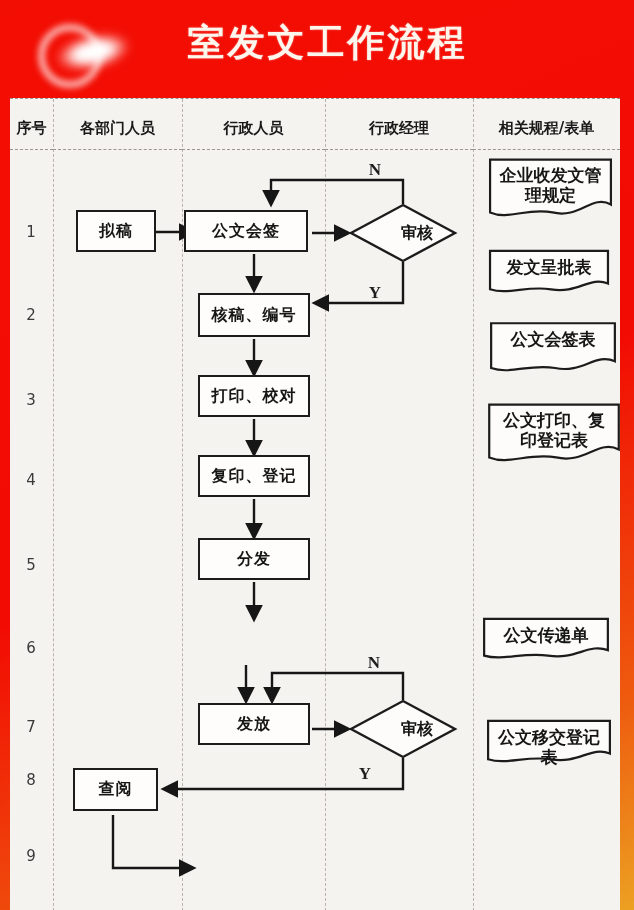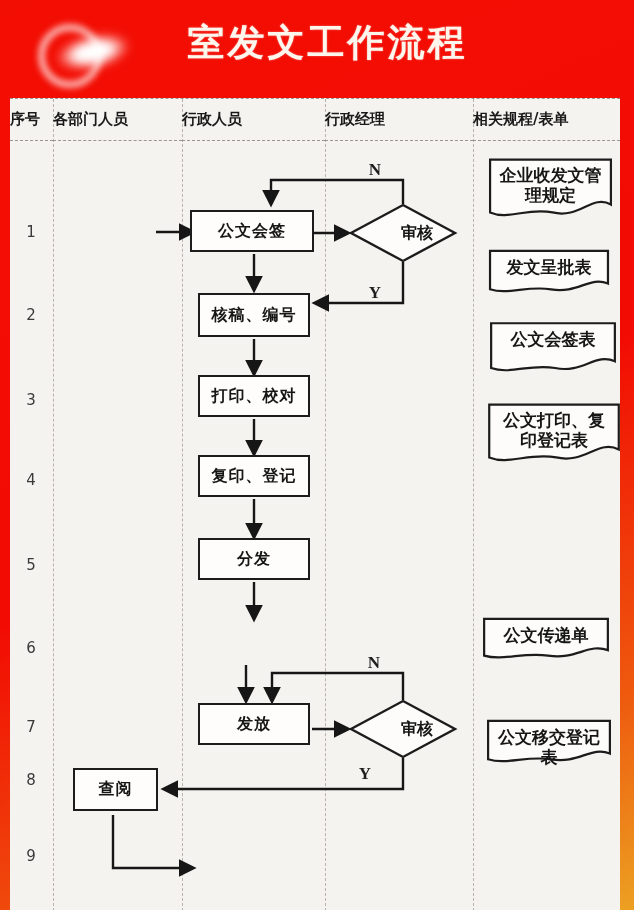--- a/index.html
+++ b/index.html
@@ -19,21 +19,21 @@
   .logo { position:absolute; left:30px; top:14px; width:110px; height:72px; }
   .logo-ring { position:absolute; left:8px; top:10px; width:50px; height:50px;
     border-radius:50%; border:7px solid rgba(255,230,228,.75); filter:blur(3px); }
   .logo-blob { position:absolute; left:24px; top:20px; width:78px; height:36px;
     border-radius:50%; transform:rotate(-12deg); filter:blur(4px);
     background:radial-gradient(closest-side,#ffffff 45%,rgba(255,214,210,.3) 82%,rgba(255,214,210,0) 100%); }
   
   .sheet { position:absolute; left:10px; top:98px; width:610px; height:812px;
     background:#f5f3ef; border-top:1px dashed #9b968e; }
   .col-line { position:absolute; top:0; bottom:0; width:0; border-left:1px dashed #b7b3ac; }
-  .hdr-cell { position:absolute; top:0; height:41px; line-height:41px; text-align:left;
+  .hdr-cell { position:absolute; top:9px; height:41px; line-height:41px; text-align:center;
     font-size:15px; font-weight:bold; color:#191919; border-bottom:1px dashed #9b968e; }
   .row-num { position:absolute; left:2px; width:38px; text-align:center;
     font-size:15px; color:#3a3a3a; }
   
   .fbox { position:absolute; background:#fefdfb; border:2px solid #1c1c1c;
     display:flex; align-items:center; justify-content:center;
     font-size:16px; font-weight:600; color:#161616; letter-spacing:1px; box-sizing:border-box; }
   .dlabel { position:absolute; width:60px; text-align:right;
     font-size:16px; font-weight:600; color:#161616; }
   .branch { position:absolute; width:26px; text-align:center;
@@ -102,21 +102,22 @@
       <path d="M403,700 V673 H272 V701" marker-end="url(#ah)"></path>
       <path d="M403,758 V789 H164" marker-end="url(#ah)"></path>
       <path d="M113,815 V868 H193" marker-end="url(#ah)"></path>
     </g>
     <g fill="#fdfcfa" stroke="#1c1c1c" stroke-width="2.4">
       <polygon points="403,205 455,233 403,261 351,233"></polygon>
       <polygon points="403,701 455,729 403,757 351,729"></polygon>
     </g>
   </svg>
 
-  <div class="fbox" style="left:190px;top:210px;width:124px;height:42px">公文会签</div>
+  <div class="fbox" style="left:76px;top:210px;width:80px;height:42px">拟稿</div>
+  <div class="fbox" style="left:184px;top:210px;width:124px;height:42px">公文会签</div>
   <div class="fbox" style="left:198px;top:293px;width:112px;height:44px">核稿、编号</div>
   <div class="fbox" style="left:198px;top:375px;width:112px;height:42px">打印、校对</div>
   <div class="fbox" style="left:198px;top:455px;width:112px;height:42px">复印、登记</div>
   <div class="fbox" style="left:198px;top:538px;width:112px;height:42px">分发</div>
   <div class="fbox" style="left:198px;top:703px;width:112px;height:42px">发放</div>
   <div class="fbox" style="left:73px;top:768px;width:85px;height:43px">查阅</div>
 
   <div class="dlabel" style="left:373px;top:223px">审核</div>
   <div class="dlabel" style="left:373px;top:719px">审核</div>
 

